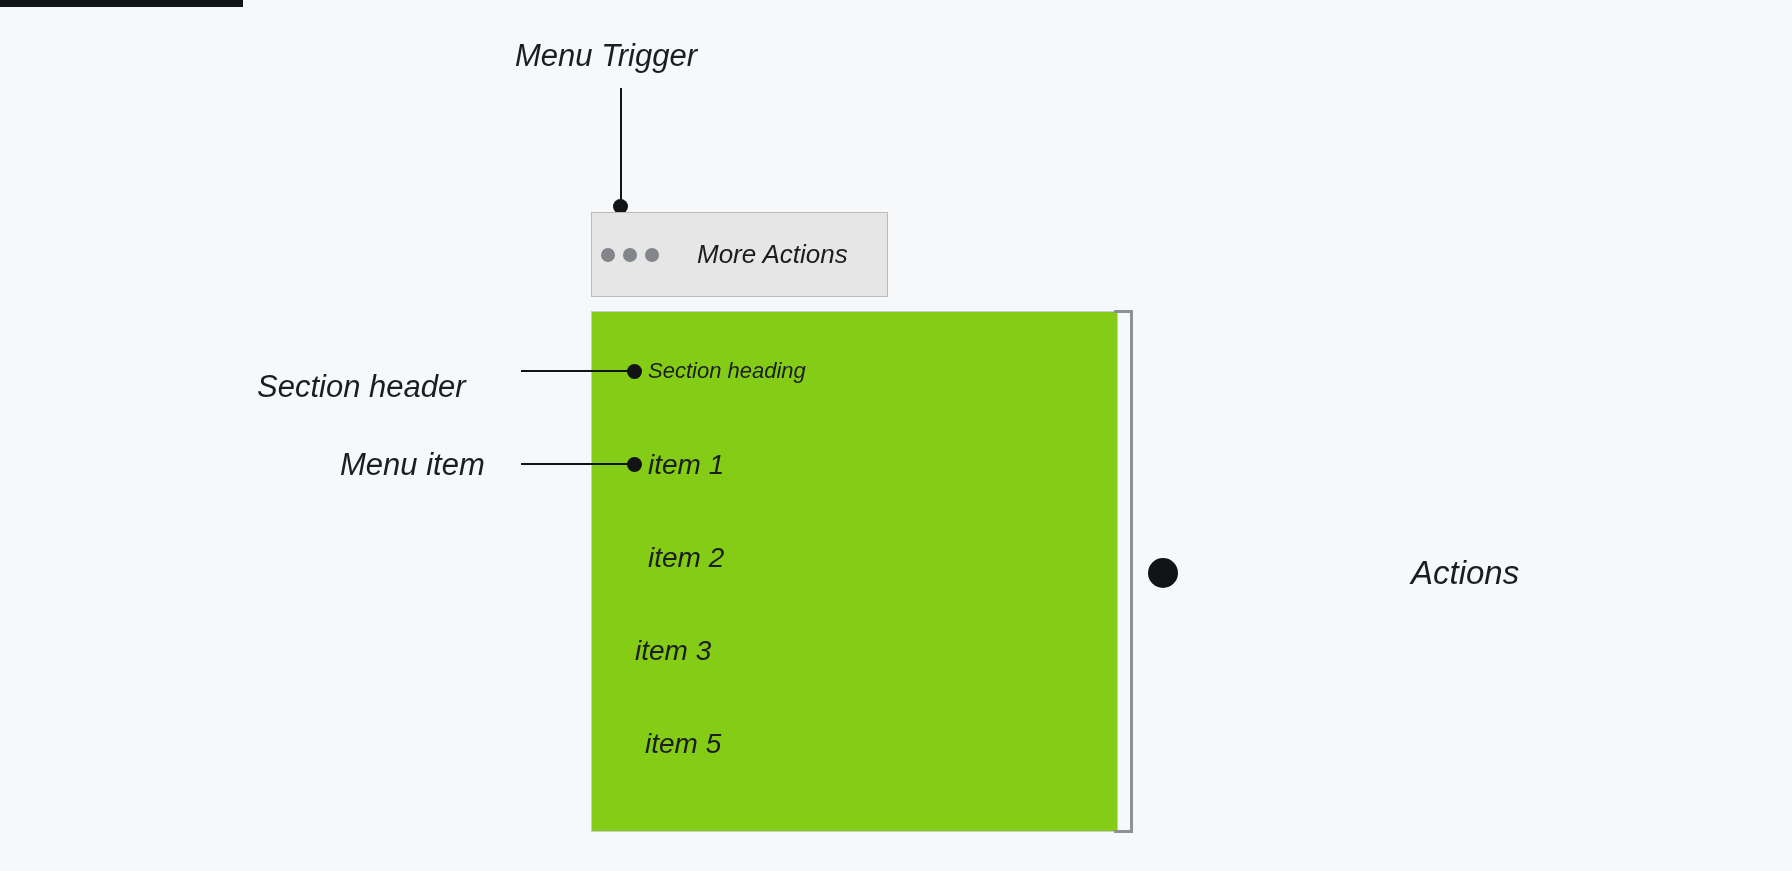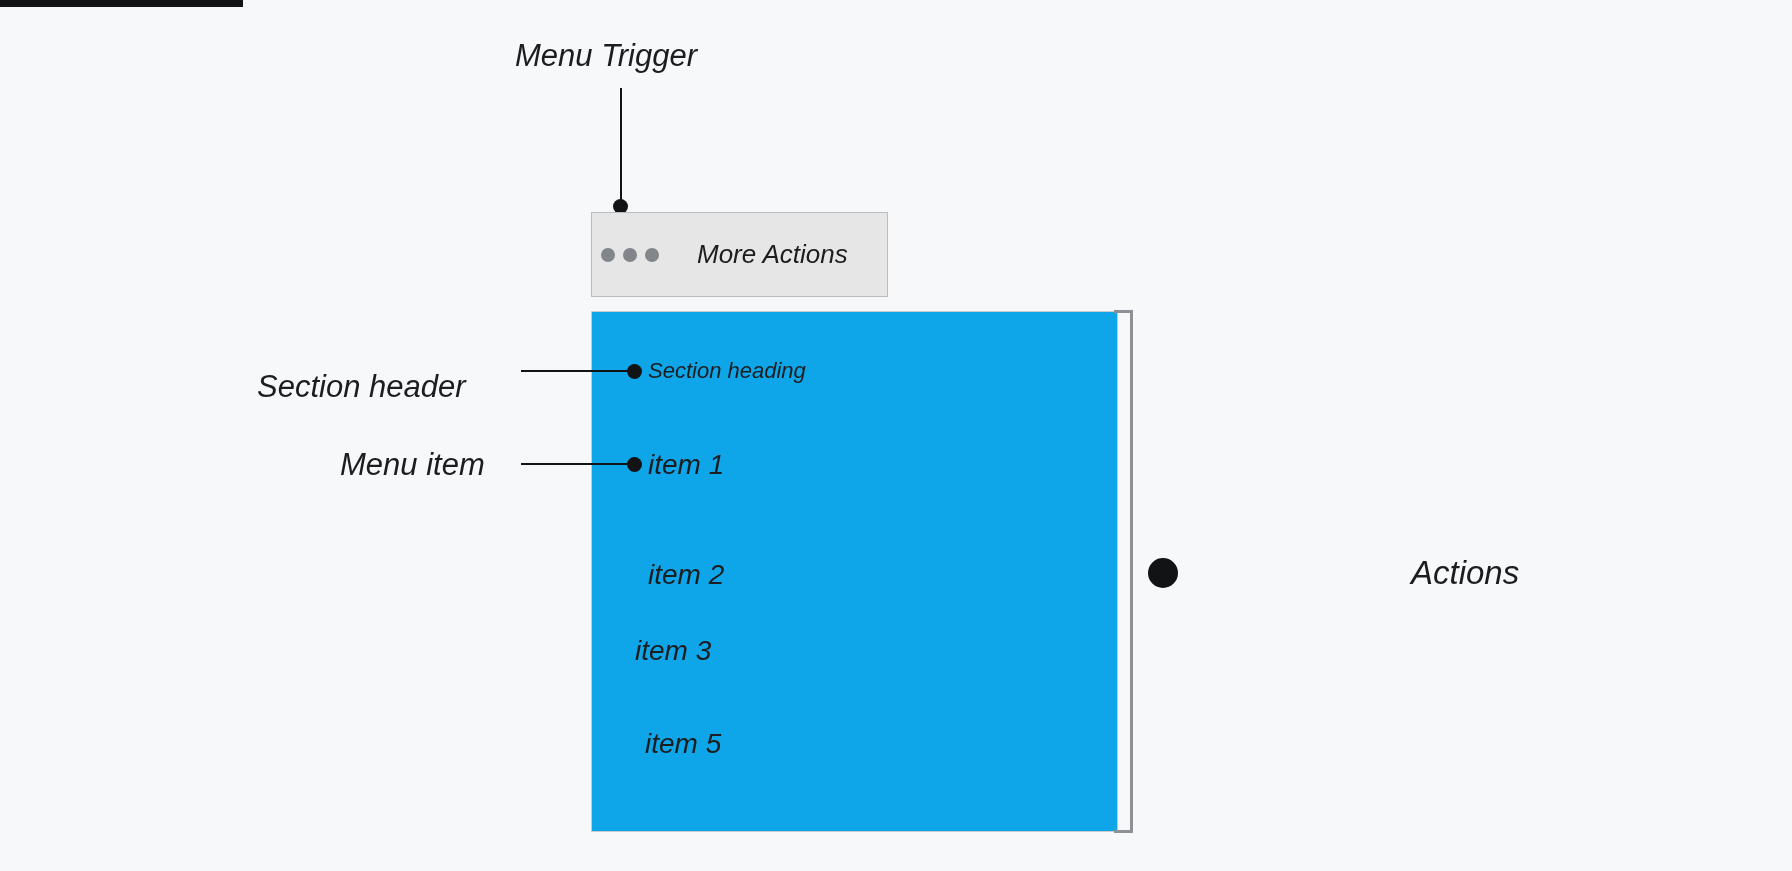--- a/index.html
+++ b/index.html
@@ -101,42 +101,42 @@
     white-space: nowrap;
   }
 
   
   #menu-panel {
     position: absolute;
     left: 591px;
     top: 311px;
     width: 527px;
     height: 521px;
-    background: #0ea5e9;
+    background: #84cc16;
     border: 1px solid #c9cbcd;
   }
   #section-heading {
     position: absolute;
     left: 56px;
     top: 48px;
     font-size: 22px;
     line-height: 1;
     color: #1b1d1f;
     white-space: nowrap;
   }
   .menu-item {
     position: absolute;
     font-size: 28px;
     line-height: 1;
     color: #1b1d1f;
     white-space: nowrap;
     cursor: pointer;
   }
   #menu-item-0 { left: 56px;  top: 139px; }
-  #menu-item-1 { left: 56px;  top: 232px; margin-top: 17px; }
+  #menu-item-1 { left: 56px;  top: 232px; }
   #menu-item-2 { left: 43px;  top: 325px; }
   #menu-item-3 { left: 53px;  top: 418px; }
 
   
   #lbl-section-header { left: 257px; top: 355px; margin-top: 16px; }
   #line-section-header {
     left: 521px;
     top: 370px;
     width: 112px;
   }

